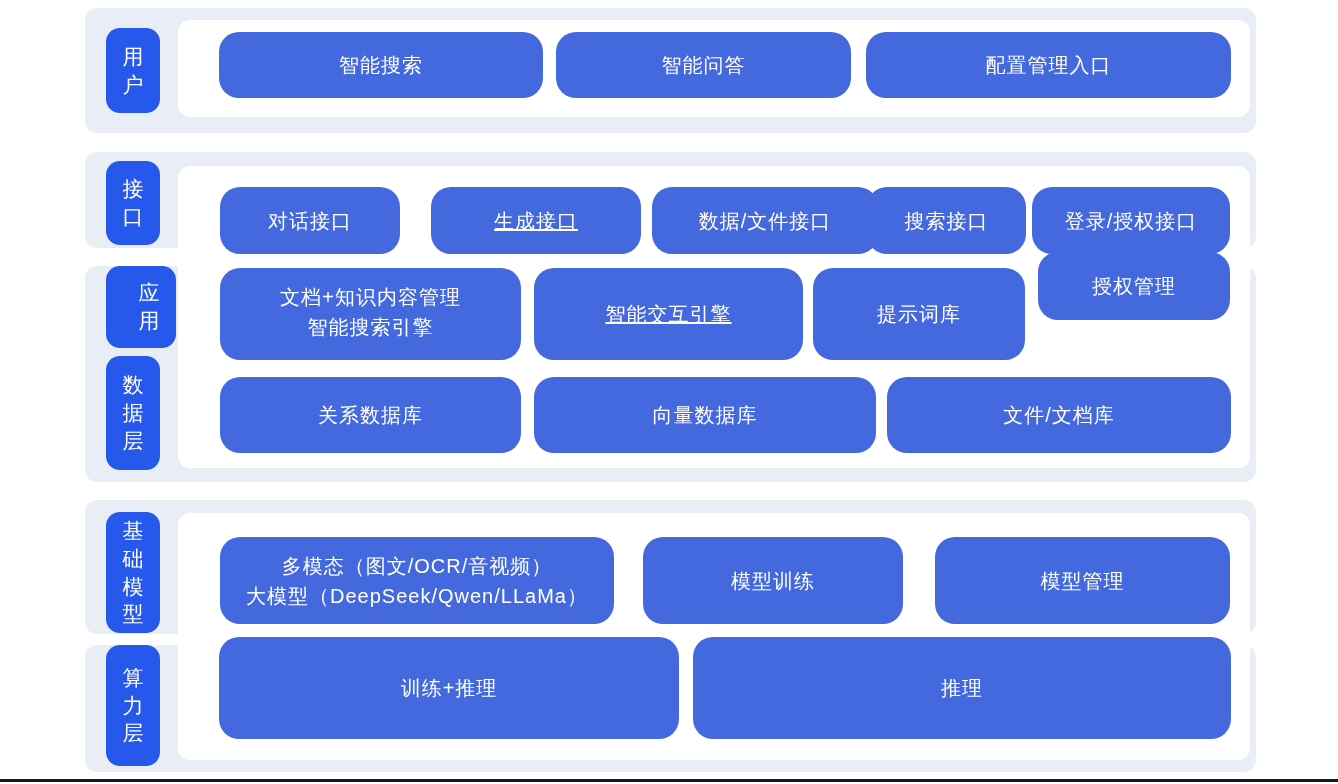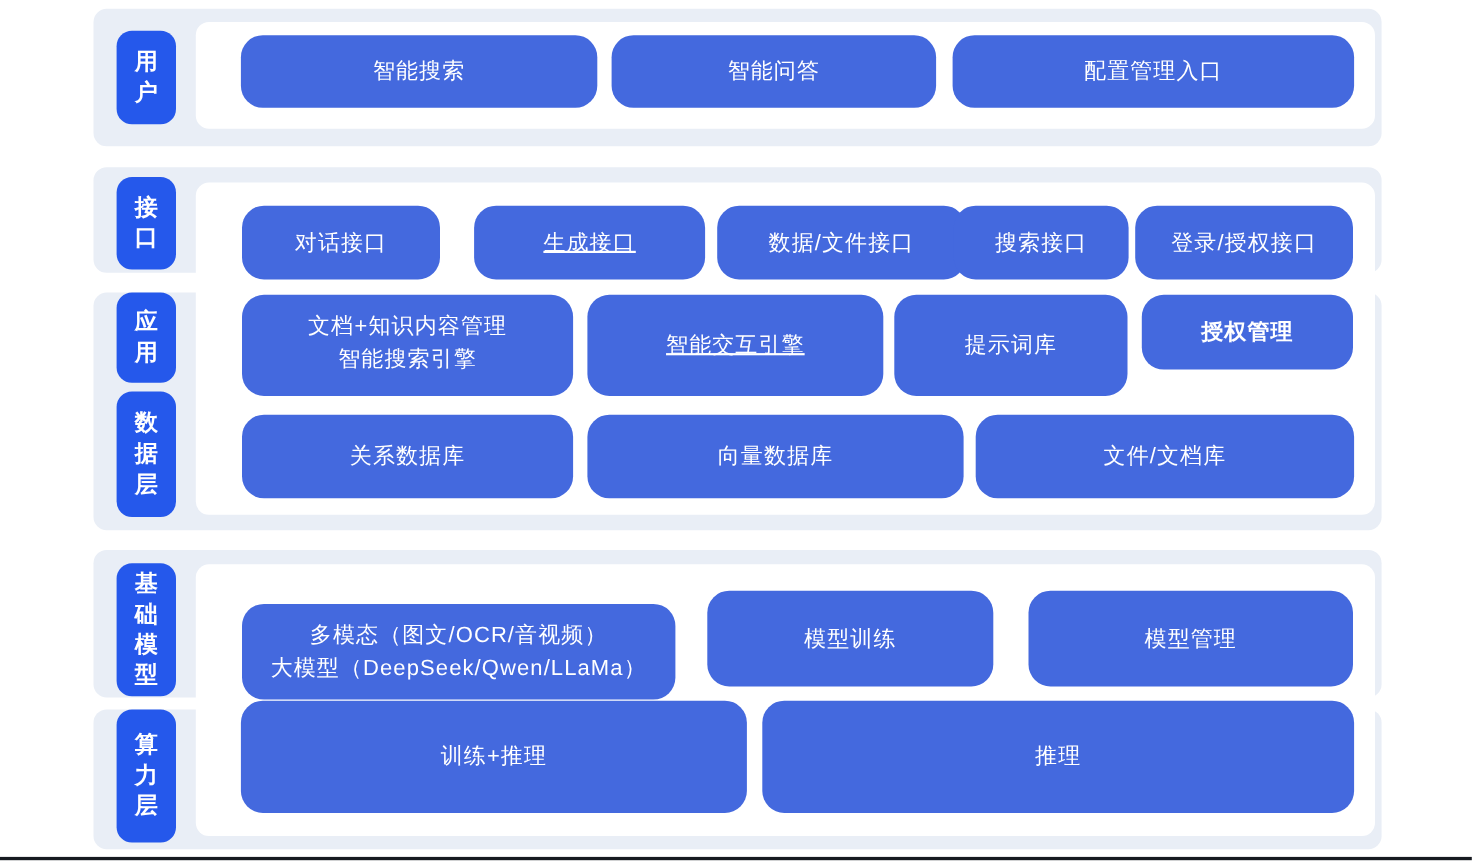--- a/index.html
+++ b/index.html
@@ -12,21 +12,21 @@
   }
   .panel{
     position:absolute;left:178px;width:1072px;background:#ffffff;border-radius:12px;
   }
   .pill{
     position:absolute;left:106px;width:54px;background:#2558eb;border-radius:14px;
     display:flex;align-items:center;justify-content:center;
   }
   .pill span{
     display:block;width:1.15em;text-align:center;word-break:break-all;
-    color:#ffffff;font-size:21px;font-weight:700;line-height:1.32;
+    color:#ffffff;font-size:21px;font-weight:400;line-height:1.32;
   }
   .box{
     position:absolute;background:#4469de;border-radius:20px;
     display:flex;align-items:center;justify-content:center;
     color:#ffffff;font-size:20px;font-weight:500;letter-spacing:1px;
     text-align:center;white-space:pre-line;line-height:1.5;
   }
   .bottom-line{
     position:absolute;left:0;top:779px;width:1338px;height:3px;background:#171a20;
   }
@@ -43,21 +43,21 @@
 <div class="panel" style="top:20px;height:97px;"></div>
 <div class="panel" style="top:166px;height:302px;"></div>
 <div class="panel" style="top:513px;height:247px;"></div>
 
 <div class="pill" style="top:28px;height:85px;">
     <span>用户</span>
   </div>
 <div class="pill" style="top:161px;height:84px;">
     <span>接口</span>
   </div>
-<div class="pill" style="top:266px;height:82px;">
+<div class="pill" style="top:266px;height:82px;padding-left:16px;">
     <span>应用</span>
   </div>
 <div class="pill" style="top:356px;height:114px;">
     <span>数据层</span>
   </div>
 <div class="pill" style="top:512px;height:121px;">
     <span>基础模型</span>
   </div>
 <div class="pill" style="top:645px;height:121px;">
     <span>算力层</span>
@@ -70,27 +70,27 @@
 <div class="box" style="left:220px;top:187px;width:180px;height:67px;">对话接口</div>
 <div class="box" style="left:431px;top:187px;width:210px;height:67px;text-decoration:underline;">生成接口</div>
 <div class="box" style="left:652px;top:187px;width:226px;height:67px;">数据/文件接口</div>
 <div class="box" style="left:867px;top:187px;width:159px;height:67px;">搜索接口</div>
 <div class="box" style="left:1032px;top:187px;width:198px;height:67px;">登录/授权接口</div>
 
 <div class="box" style="left:220px;top:268px;width:301px;height:92px;font-family:Liberation Mono, monospace;">文档+知识内容管理
 智能搜索引擎</div>
 <div class="box" style="left:534px;top:268px;width:269px;height:92px;text-decoration:underline;">智能交互引擎</div>
 <div class="box" style="left:813px;top:268px;width:212px;height:92px;">提示词库</div>
-<div class="box" style="left:1038px;top:268px;width:192px;height:68px;font-weight:bold;">授权管理</div>
+<div class="box" style="left:1038px;top:252px;width:192px;height:68px;">授权管理</div>
 
 <div class="box" style="left:220px;top:377px;width:301px;height:76px;">关系数据库</div>
 <div class="box" style="left:534px;top:377px;width:342px;height:76px;">向量数据库</div>
 <div class="box" style="left:887px;top:377px;width:344px;height:76px;">文件/文档库</div>
 
-<div class="box" style="left:220px;top:537px;width:394px;height:87px;margin-top:12px;">多模态（图文/OCR/音视频）
+<div class="box" style="left:220px;top:537px;width:394px;height:87px;">多模态（图文/OCR/音视频）
 大模型（DeepSeek/Qwen/LLaMa）</div>
 <div class="box" style="left:643px;top:537px;width:260px;height:87px;">模型训练</div>
 <div class="box" style="left:935px;top:537px;width:295px;height:87px;">模型管理</div>
 
 <div class="box" style="left:219px;top:637px;width:460px;height:102px;">训练+推理</div>
 <div class="box" style="left:693px;top:637px;width:538px;height:102px;">推理</div>
 
 <div class="bottom-line"></div>
 
 </body></html>

